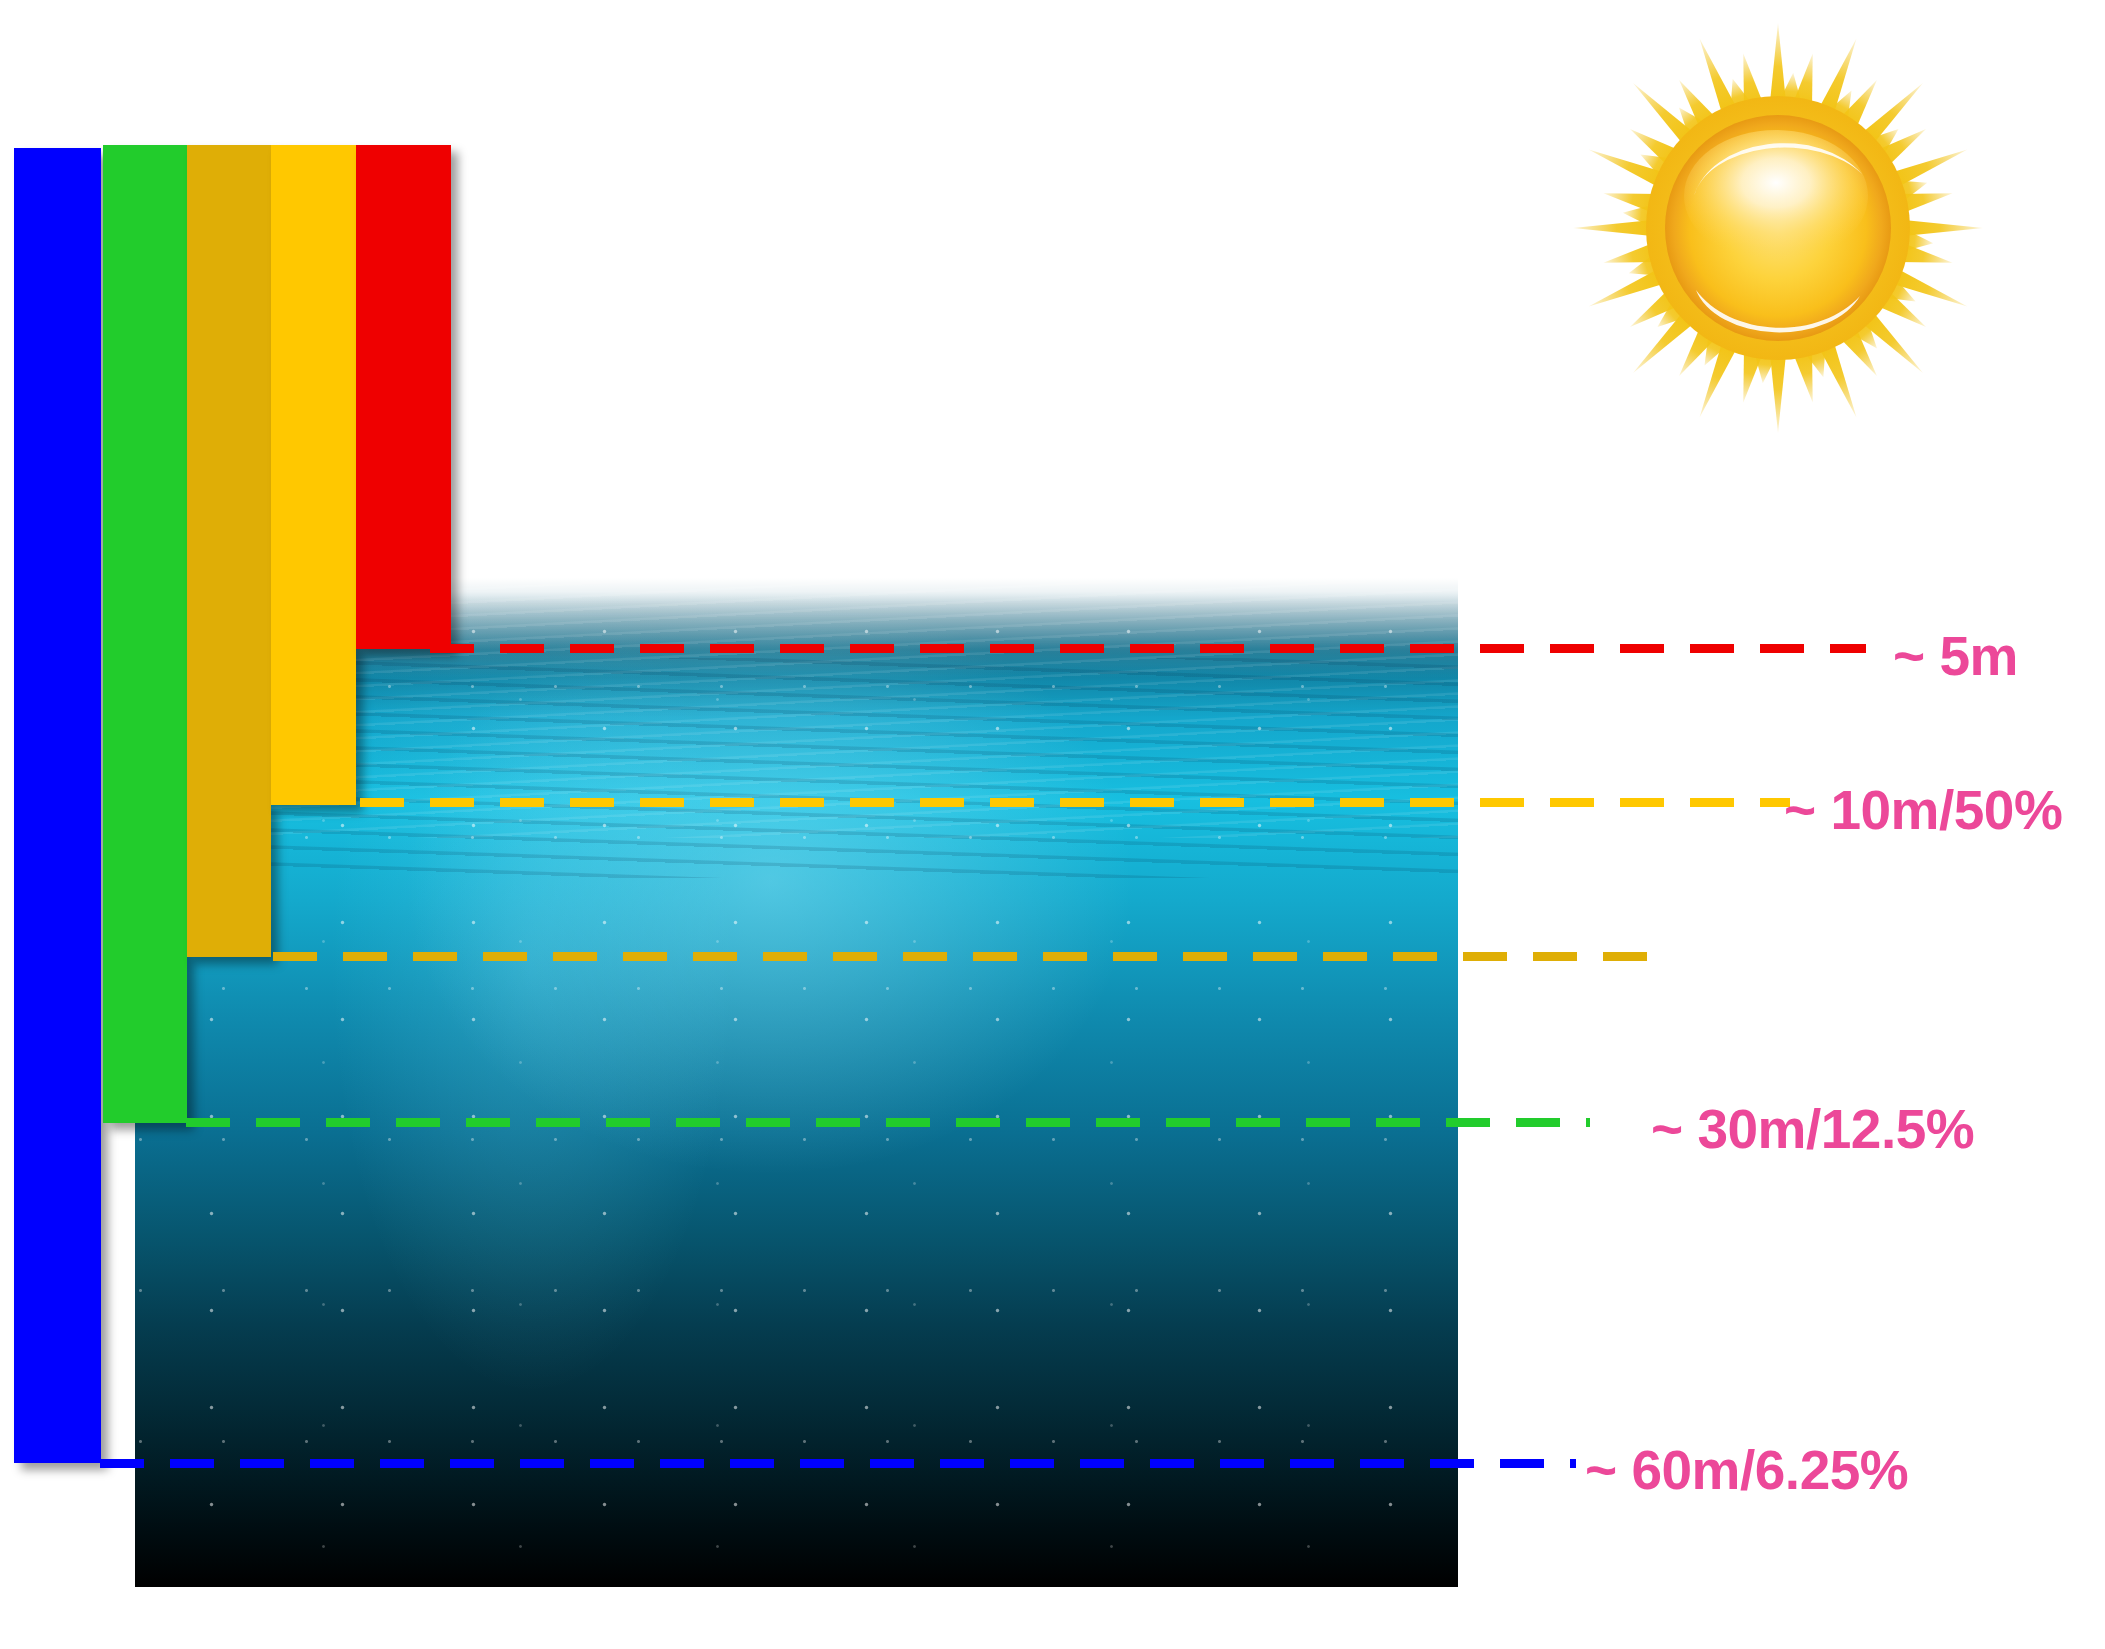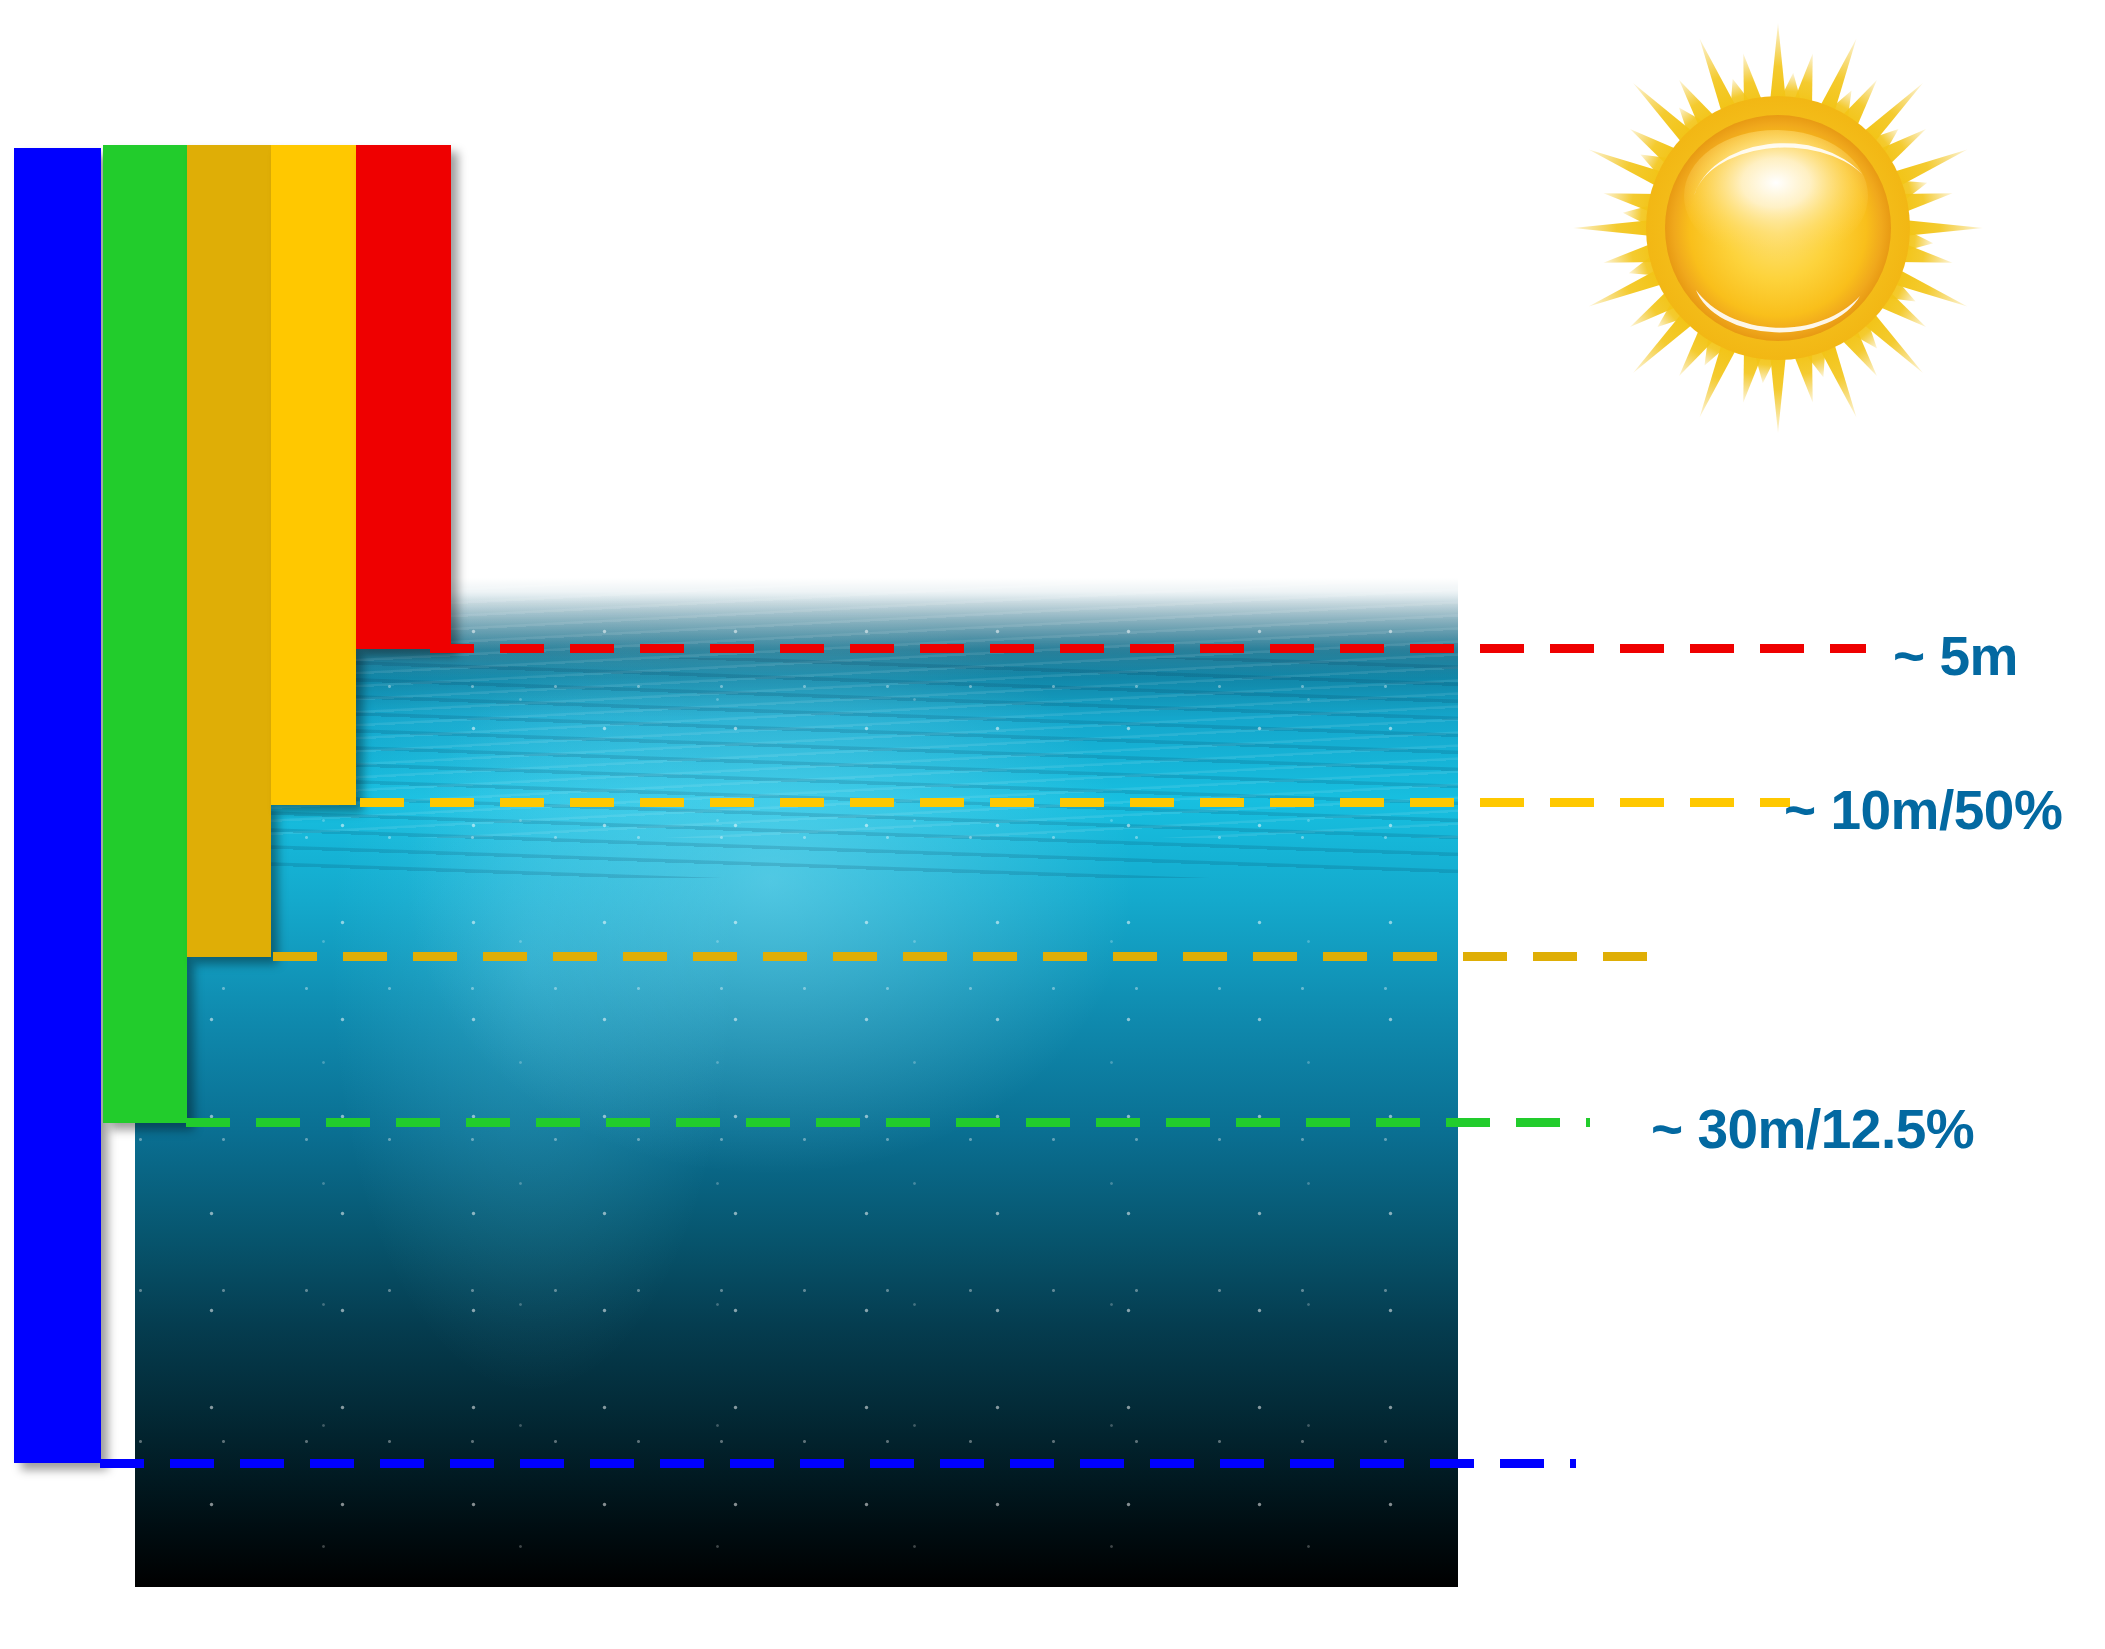--- a/index.html
+++ b/index.html
@@ -71,21 +71,21 @@
 
   
   .bar{position:absolute;box-shadow:7px 7px 9px rgba(0,0,0,.38);}
 
   
   .depthline{position:absolute;height:9px;}
   .depthline i{display:block;width:100%;height:100%;}
 
   
   .depthlabel{
-    position:absolute;color:#0369a1;font-size:55px;font-weight:700;
+    position:absolute;color:#ec4899;font-size:55px;font-weight:700;
     font-family:"Liberation Sans",sans-serif;white-space:nowrap;
     letter-spacing:-0.5px;line-height:1;
   }
 
   
   #sun{position:absolute;left:1568px;top:18px;width:420px;height:420px;}
   #sun svg{display:block;width:100%;height:100%;}
 </style>
 </head>
 <body>
@@ -129,20 +129,21 @@
     <i style="background:repeating-linear-gradient(to right,#0000ff 0 44px,transparent 44px 70px);"></i>
   </div>
 
   <div class="depthlabel" style="left:1893px; top:629px;">~ 5m</div>
 
   <div class="depthlabel" style="left:1752px; top:783px;margin-left:32px;">~ 10m/50%</div>
 
 
   <div class="depthlabel" style="left:1620px; top:1102px;margin-left:31px;">~ 30m/12.5%</div>
 
+  <div class="depthlabel" style="left:1585px; top:1443px;">~ 60m/6.25%</div>
 
   <div id="sun">
     <svg viewBox="0 0 420 420" xmlns="http://www.w3.org/2000/svg">
       <defs>
         <radialGradient id="gBody" cx="50%" cy="50%" r="50%">
           <stop offset="0%" stop-color="#fde27a"></stop>
           <stop offset="45%" stop-color="#fdd33c"></stop>
           <stop offset="78%" stop-color="#f9bf1b"></stop>
           <stop offset="92%" stop-color="#f0a81c"></stop>
           <stop offset="100%" stop-color="#e89a13"></stop>

